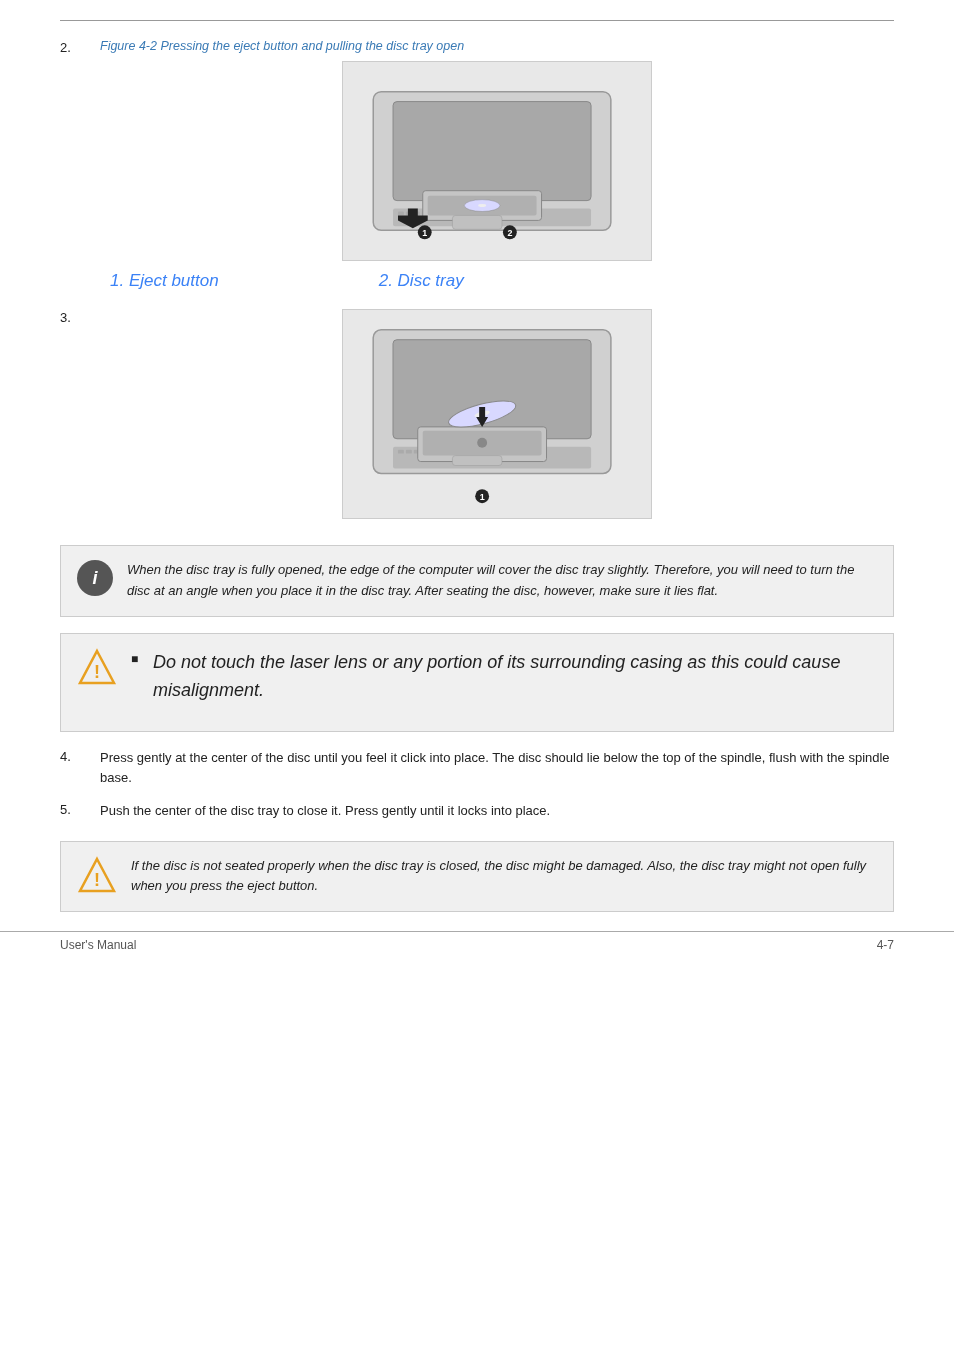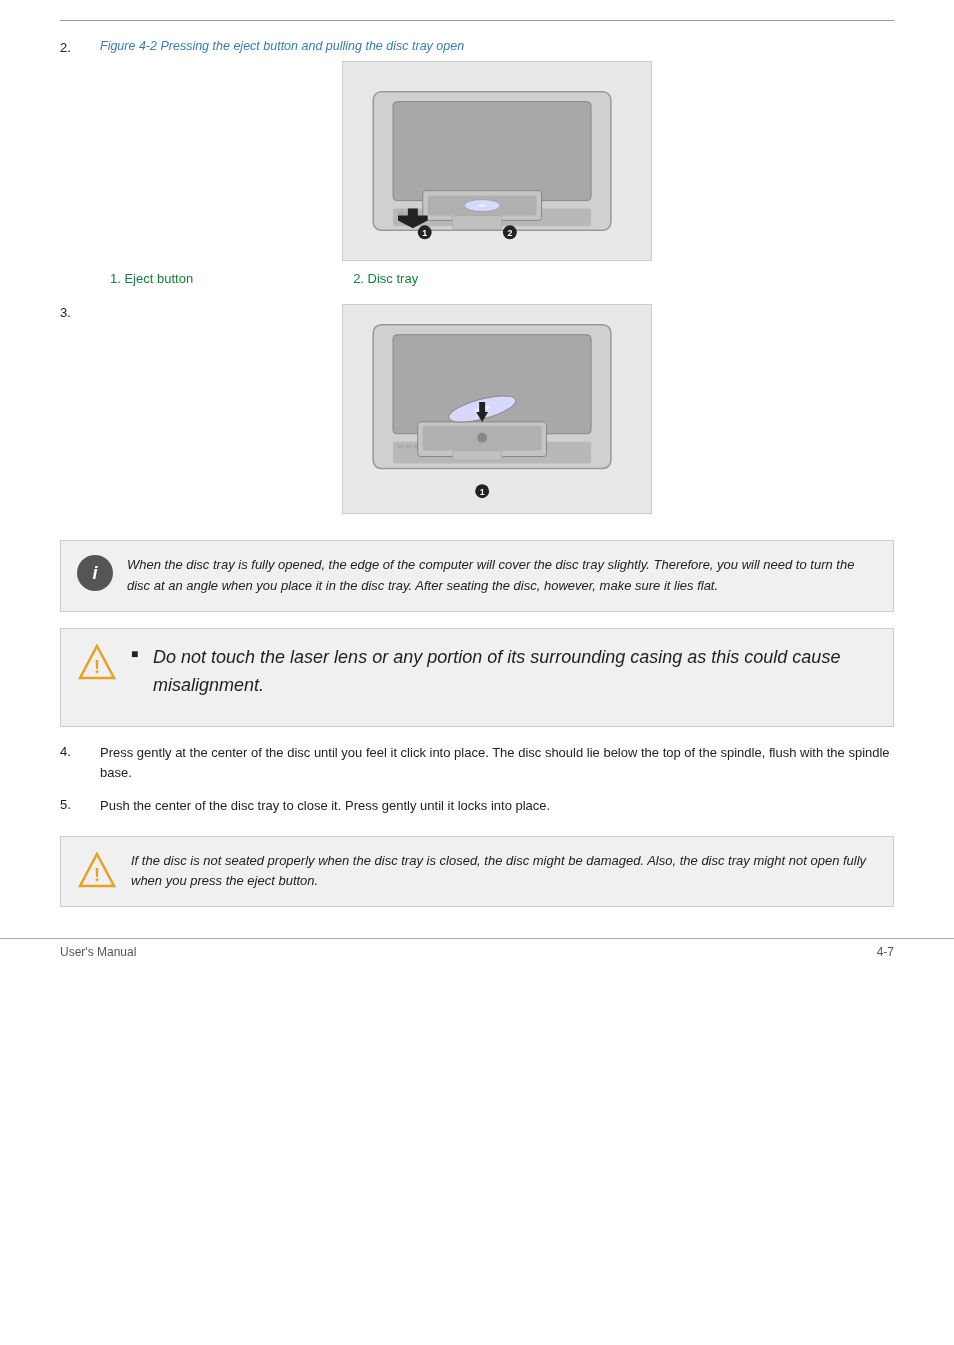--- a/index.html
+++ b/index.html
@@ -73,22 +73,23 @@
     }
 
     .callout-labels {
       display: flex;
       gap: 160px;
       margin-bottom: 8px;
       padding-left: 10px;
     }
 
     .callout-label {
-      color: #15803d;
-      font-size: 13px;
+      color: #3b82f6;
+      font-size: 17px;
+      font-style: italic;
     }
 
     .info-box {
       background: #f0f0f0;
       border: 1px solid #ccc;
       padding: 14px 16px;
       margin: 16px 0;
       display: flex;
       align-items: flex-start;
       gap: 14px;
@@ -160,21 +161,21 @@
 
     .laser-label {
       color: #3a7ab5;
       font-size: 12.5px;
       margin-bottom: 14px;
       padding-left: 10px;
     }
 
     .footer {
       position: absolute;
-      bottom: 4px;
+      bottom: 16px;
       left: 0;
       right: 0;
       display: flex;
       justify-content: space-between;
       padding: 0 60px;
       font-size: 12px;
       color: #555;
       border-top: 1px solid #aaa;
       padding-top: 6px;
     }

